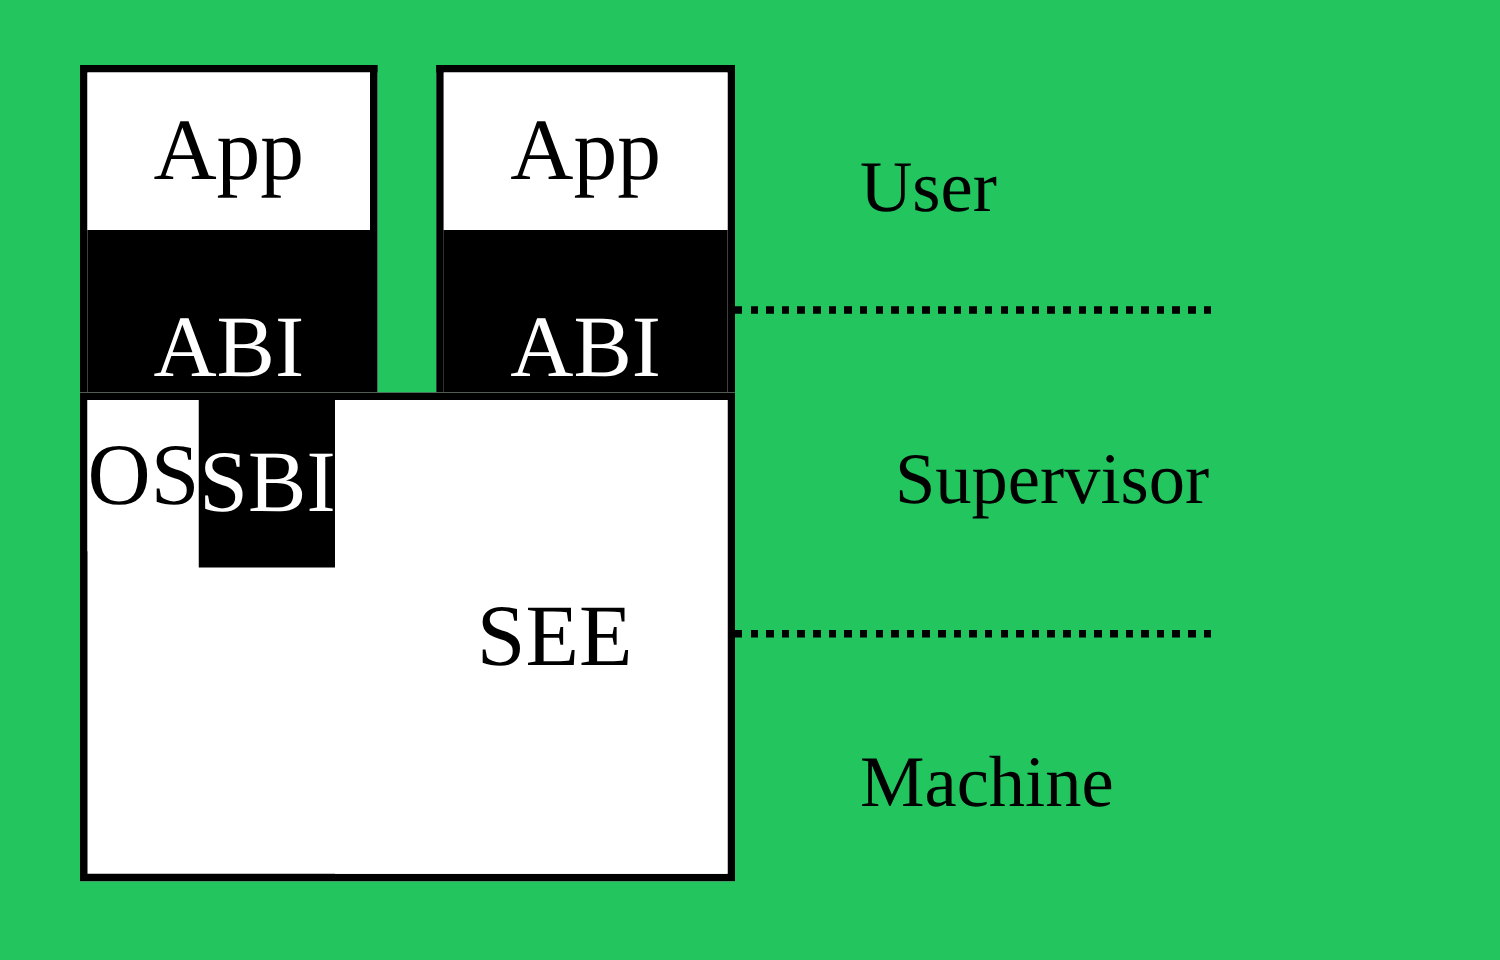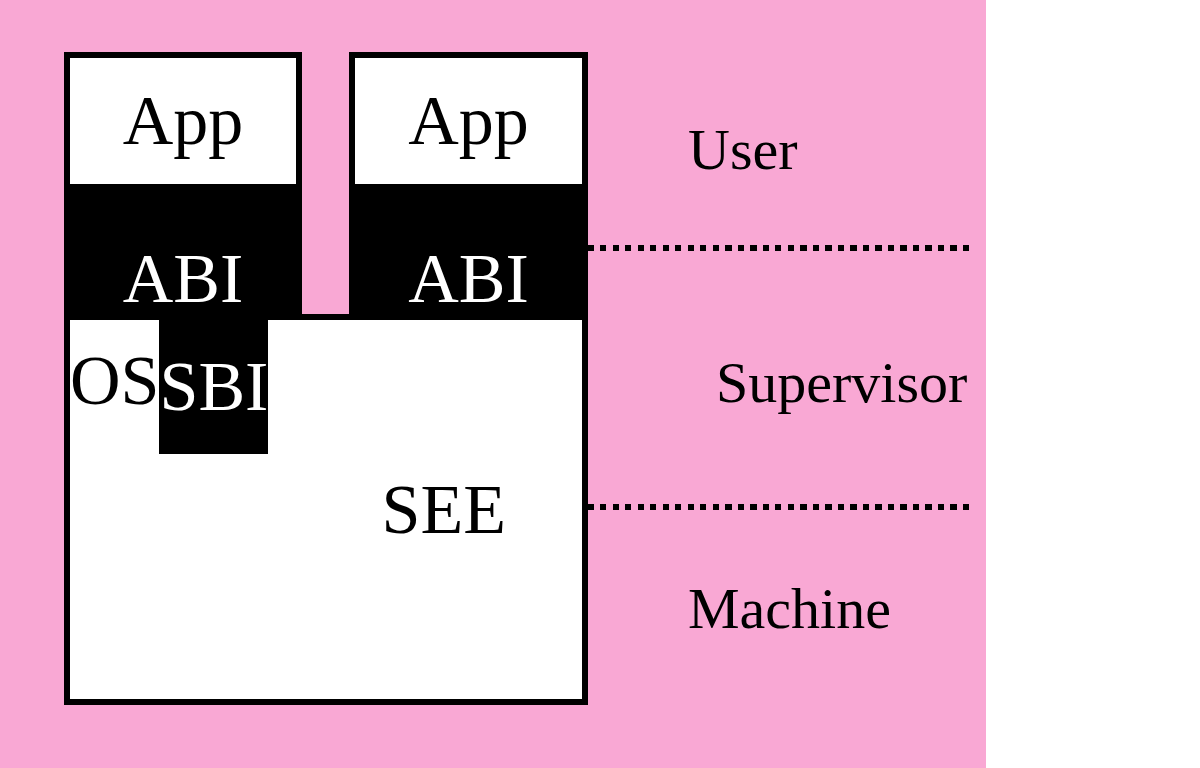--- a/index.html
+++ b/index.html
@@ -4,22 +4,22 @@
 <style>
   * { margin: 0; padding: 0; box-sizing: border-box; }
   html, body {
     width: 1200px; height: 768px;
     background: #ffffff;
     font-family: "Liberation Serif", "DejaVu Serif", serif;
     overflow: hidden;
   }
   .canvas {
     position: relative;
-    width: 986px; height: 768px;
-    background: #f9a8d4;
+    width: 1200px; height: 768px;
+    background: #22c55e;
   }
 
   
   .tower {
     position: absolute;
     top: 52px;
     height: 262px;
     border: 6px solid #000;
     border-bottom: none;
     display: flex;
@@ -87,21 +87,21 @@
   .plabel {
     position: absolute;
     left: 688px;
     font-size: 58px;
     line-height: 1;
     color: #000;
     white-space: nowrap;
   }
   .plabel-user       { top: 89px; margin-top: 32px;  }
   .plabel-supervisor { top: 354px; margin-left: 28px; }
-  .plabel-machine    { top: 580px; }
+  .plabel-machine    { top: 597px; }
 </style>
 </head>
 <body>
 
 <div class="canvas">
 
   <div class="tower tower-left">
     <div class="app-section">
       <span class="box-label">App</span>
     </div>

